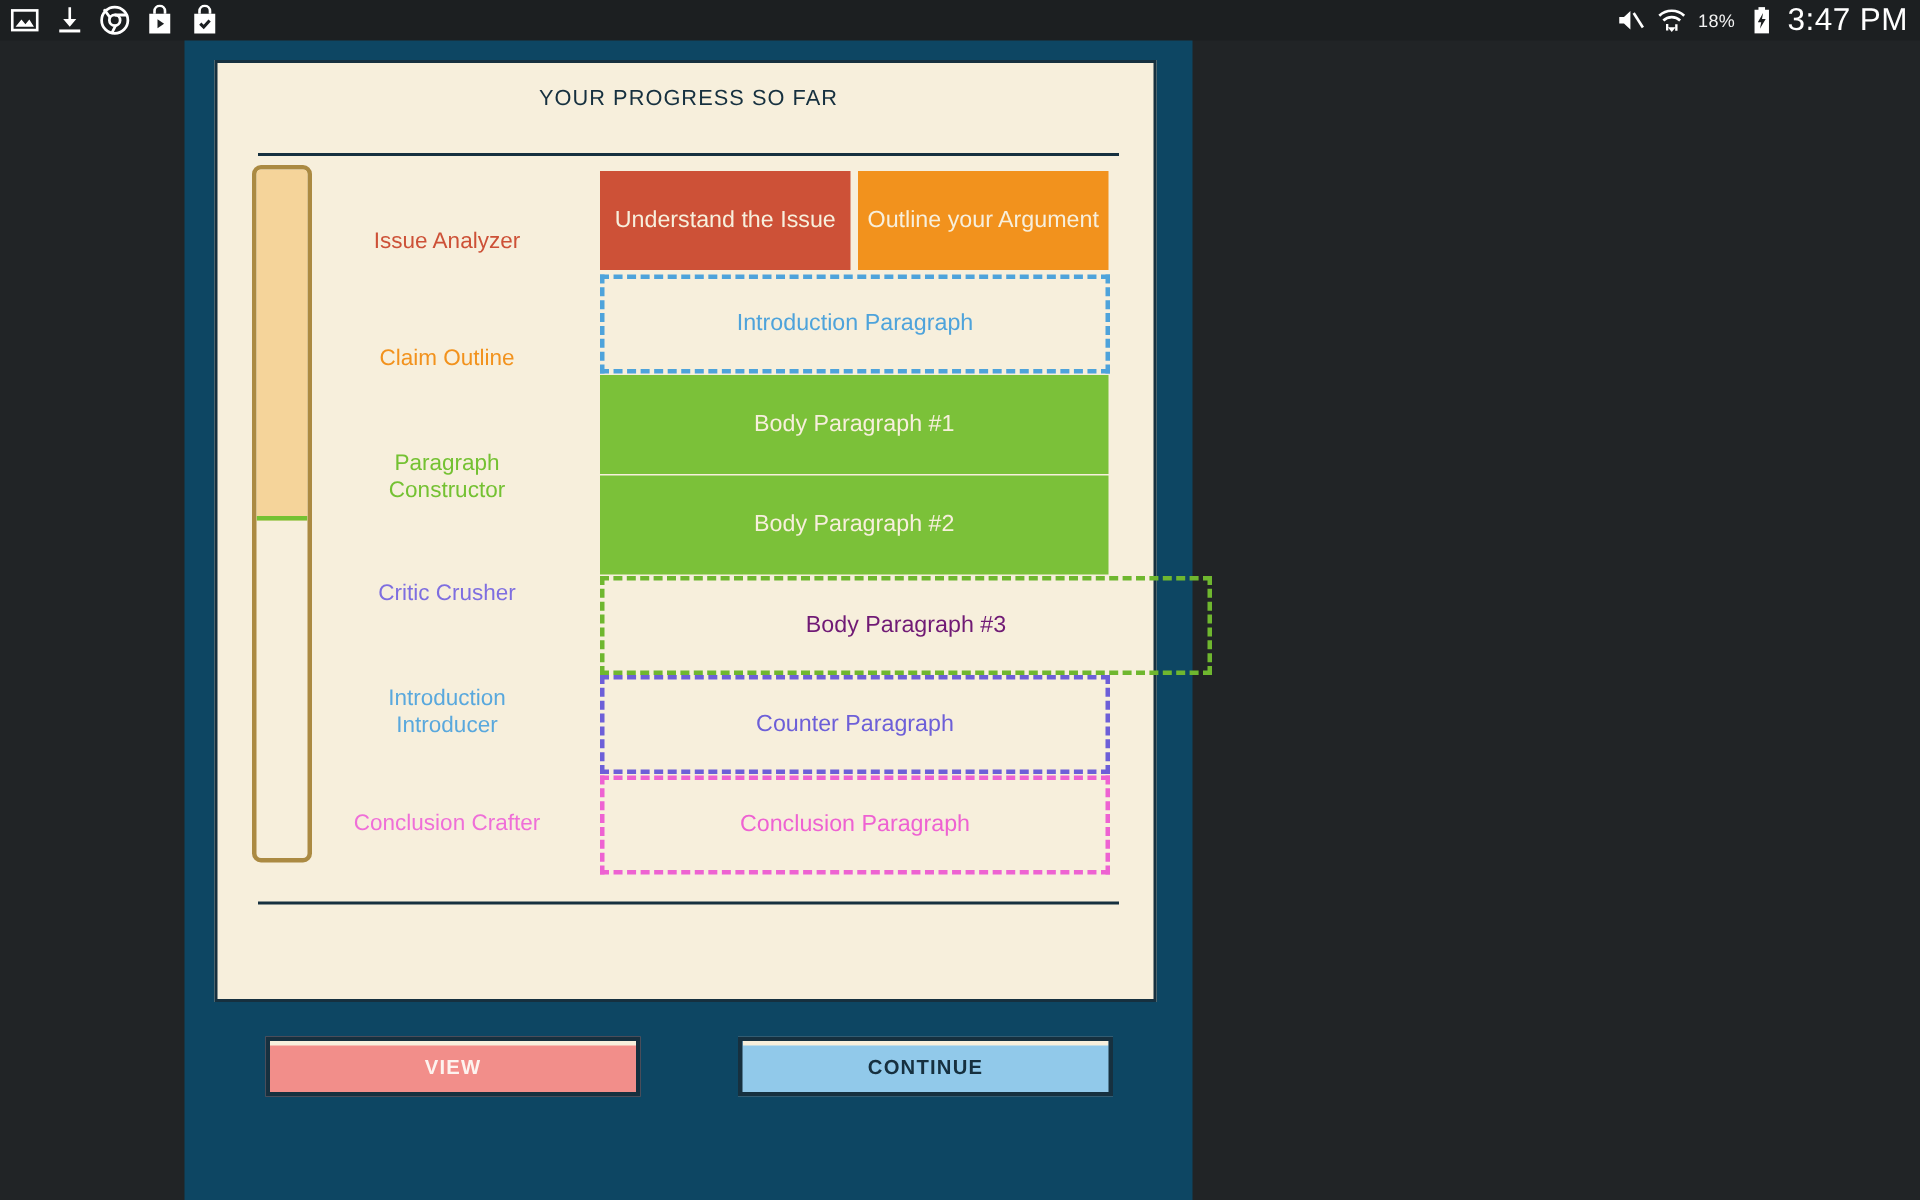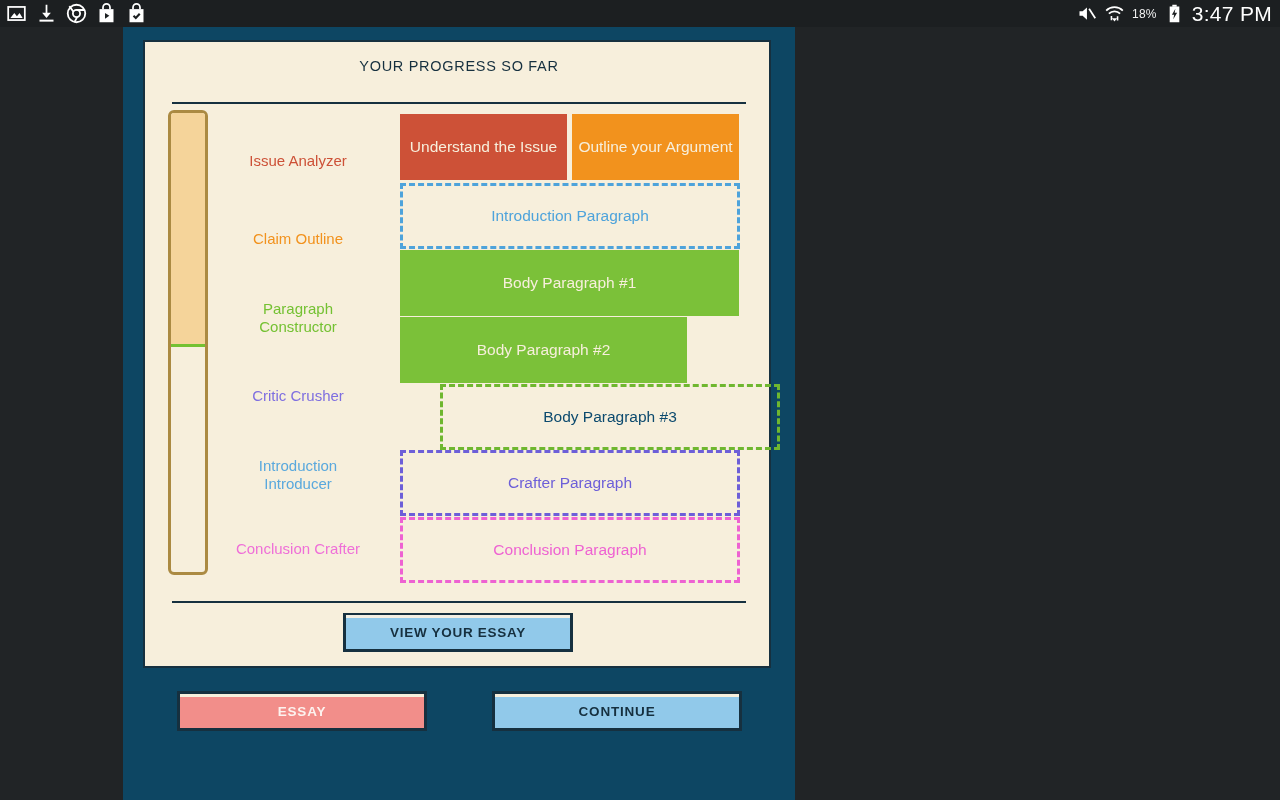--- a/index.html
+++ b/index.html
@@ -175,27 +175,26 @@
         <div class="stage-label" style="top: 258px; color: rgb(116, 193, 50);">Paragraph<br>Constructor</div>
         <div class="stage-label" style="top: 345px; color: rgb(126, 110, 224);">Critic Crusher</div>
         <div class="stage-label" style="top: 415px; color: rgb(89, 168, 221);">Introduction<br>Introducer</div>
         <div class="stage-label" style="top: 498px; color: rgb(239, 111, 216);">Conclusion Crafter</div>
       </div>
     <div id="block-list">
         <div class="block solid" style="left: 255px; top: 72px; width: 167px; height: 66px; background: rgb(205, 81, 55);">Understand the Issue</div>
         <div class="block solid" style="left: 427px; top: 72px; width: 167px; height: 66px; background: rgb(242, 146, 29);">Outline your Argument</div>
         <div class="block dashed" style="left: 255px; top: 141px; width: 340px; height: 66px; border: 3px dashed rgb(78, 163, 219); color: rgb(78, 163, 219);">Introduction Paragraph</div>
         <div class="block solid" style="left: 255px; top: 208px; width: 339px; height: 66px; background: rgb(123, 193, 57);">Body Paragraph #1</div>
-        <div class="block solid" style="left: 255px; top: 275px; width: 287px; height: 66px; background: rgb(123, 193, 57);">Body Paragraph #2</div>
-        <div class="block dashed" style="left: 255px; top: 342px; width: 340px; height: 66px; border: 3px dashed rgb(111, 183, 47); color: #0c4a6e; margin-left: 40px;">Body Paragraph #3</div>
-        <div class="block dashed" style="left: 255px; top: 408px; width: 340px; height: 66px; border: 3px dashed rgb(109, 95, 216); color: rgb(109, 95, 216);">Crafter Paragraph</div>
+        <div class="block solid" style="left: 255px; top: 275px; width: 339px; height: 66px; background: rgb(123, 193, 57);">Body Paragraph #2</div>
+        <div class="block dashed" style="left: 255px; top: 342px; width: 408px; height: 66px; border: 3px dashed rgb(111, 183, 47); color: #701a75;">Body Paragraph #3</div>
+        <div class="block dashed" style="left: 255px; top: 408px; width: 340px; height: 66px; border: 3px dashed rgb(109, 95, 216); color: rgb(109, 95, 216);">Counter Paragraph</div>
         <div class="block dashed" style="left: 255px; top: 475px; width: 340px; height: 66px; border: 3px dashed rgb(238, 98, 210); color: rgb(238, 98, 210);">Conclusion Paragraph</div>
       </div>
 
     <div class="rule" id="rule-bottom"></div>
 
-    <div id="view-essay">VIEW YOUR ESSAY</div>
   </div>
 
-  <div class="bottom-btn" id="btn-redo">ESSAY</div>
+  <div class="bottom-btn" id="btn-redo">VIEW</div>
   <div class="bottom-btn" id="btn-continue">CONTINUE</div>
 
 </div>
 
 </body></html>

